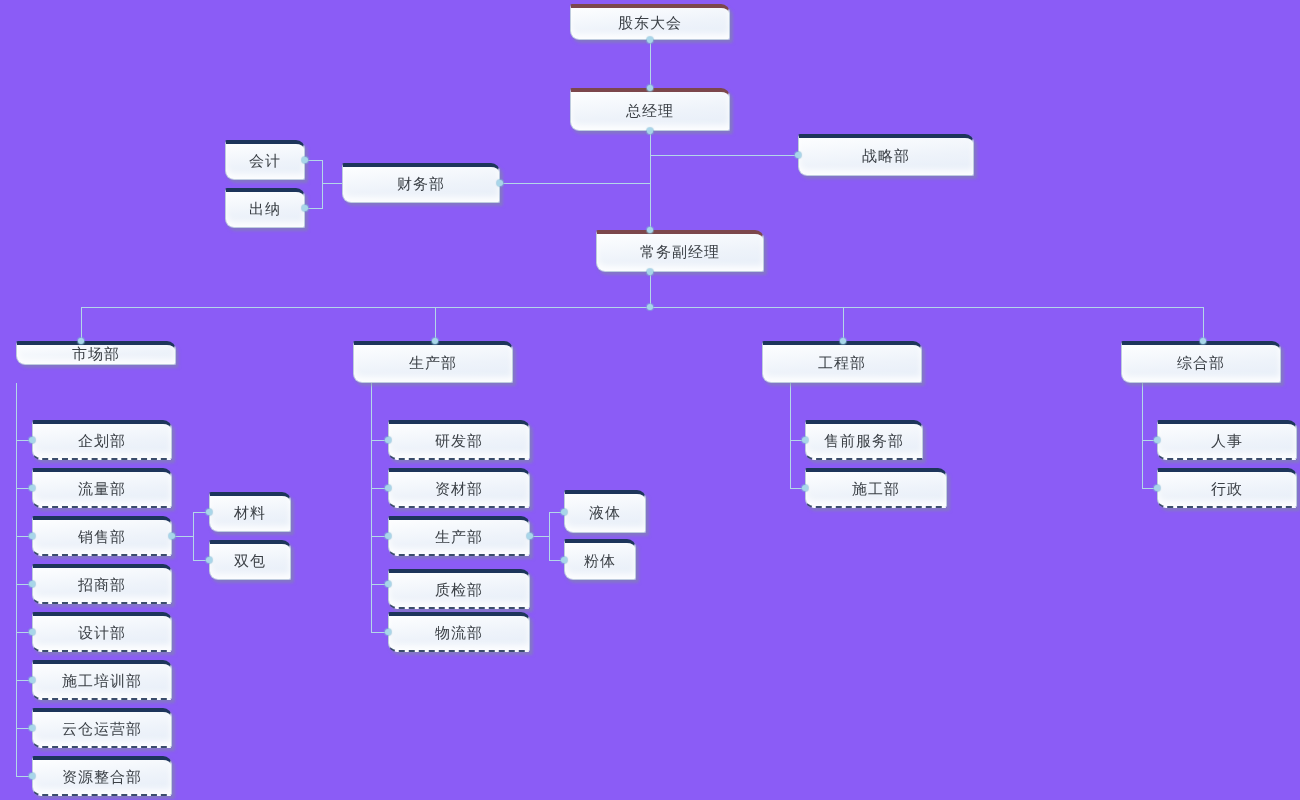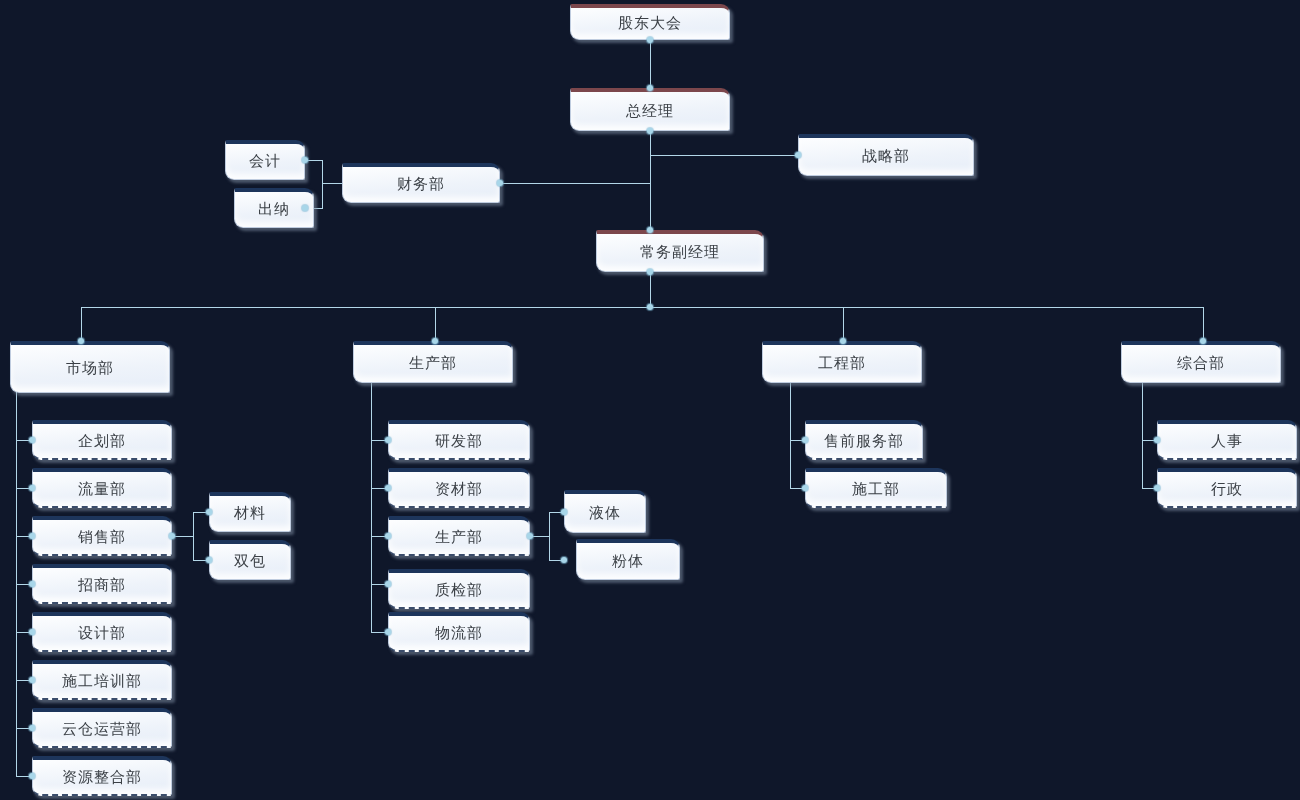--- a/index.html
+++ b/index.html
@@ -1,17 +1,17 @@
 <!DOCTYPE html>
 <html><head>
 <meta charset="utf-8">
 <style>
   html,body{margin:0;padding:0;background:#000;}
   .canvas{
-    position:relative;width:1300px;height:800px;background:#0f172a;
+    position:relative;width:1300px;height:800px;background:#8b5cf6;
     overflow:hidden;font-family:"Liberation Sans",sans-serif;
   }
   .node{
     position:absolute;box-sizing:border-box;
     display:flex;align-items:center;justify-content:center;
     font-size:15px;letter-spacing:1px;color:#3b4046;
     background:linear-gradient(175deg,#fdfeff 0%,#eef3fa 55%,#e6edf8 100%);
     border:1px solid #bfccdf;
     border-top:4px solid #1d355b;
     border-radius:2px 9px 2px 9px;
@@ -113,25 +113,25 @@
       <div class="cdot" style="left: 805px; top: 488px; background: rgb(168, 214, 233);"></div>
       <div class="cdot" style="left: 1157px; top: 440px; background: rgb(168, 214, 233);"></div>
       <div class="cdot" style="left: 1157px; top: 488px; background: rgb(168, 214, 233);"></div>
     </div>
 
   <div class="node exec" style="left:570px;top:4px;width:160px;height:36px">股东大会</div>
   <div class="node exec" style="left:570px;top:88px;width:160px;height:43px">总经理</div>
   <div class="node exec" style="left:596px;top:230px;width:168px;height:42px">常务副经理</div>
 
   <div class="node" style="left:225px;top:140px;width:80px;height:40px">会计</div>
-  <div class="node" style="left:234px;top:188px;width:80px;height:40px">出纳</div>
+  <div class="node" style="left:225px;top:188px;width:80px;height:40px">出纳</div>
   <div class="node" style="left:342px;top:163px;width:158px;height:40px">财务部</div>
   <div class="node" style="left:798px;top:134px;width:176px;height:42px">战略部</div>
 
-  <div class="node" style="left:10px;top:341px;width:160px;height:52px">市场部</div>
+  <div class="node" style="left:16px;top:341px;width:160px;height:24px">市场部</div>
   <div class="node" style="left:353px;top:341px;width:160px;height:42px">生产部</div>
   <div class="node" style="left:762px;top:341px;width:160px;height:42px">工程部</div>
   <div class="node" style="left:1121px;top:341px;width:160px;height:42px">综合部</div>
 
   <div class="node leaf" style="left:32px;top:420px;width:140px;height:40px">企划部</div>
   <div class="node leaf" style="left:32px;top:468px;width:140px;height:40px">流量部</div>
   <div class="node leaf" style="left:32px;top:516px;width:140px;height:40px">销售部</div>
   <div class="node leaf" style="left:32px;top:564px;width:140px;height:40px">招商部</div>
   <div class="node leaf" style="left:32px;top:612px;width:140px;height:40px">设计部</div>
   <div class="node leaf" style="left:32px;top:660px;width:140px;height:40px">施工培训部</div>
@@ -141,21 +141,21 @@
   <div class="node" style="left:209px;top:492px;width:82px;height:40px">材料</div>
   <div class="node" style="left:209px;top:540px;width:82px;height:40px">双包</div>
 
   <div class="node leaf" style="left:388px;top:420px;width:142px;height:40px">研发部</div>
   <div class="node leaf" style="left:388px;top:468px;width:142px;height:40px">资材部</div>
   <div class="node leaf" style="left:388px;top:516px;width:142px;height:40px">生产部</div>
   <div class="node leaf" style="left:388px;top:569px;width:142px;height:40px">质检部</div>
   <div class="node leaf" style="left:388px;top:612px;width:142px;height:40px">物流部</div>
 
   <div class="node" style="left:564px;top:490px;width:82px;height:43px">液体</div>
-  <div class="node" style="left:576px;top:539px;width:104px;height:41px">粉体</div>
+  <div class="node" style="left:564px;top:539px;width:72px;height:41px">粉体</div>
 
   <div class="node leaf" style="left:805px;top:420px;width:118px;height:40px">售前服务部</div>
   <div class="node leaf" style="left:805px;top:468px;width:142px;height:40px">施工部</div>
 
   <div class="node leaf" style="left:1157px;top:420px;width:140px;height:40px">人事</div>
   <div class="node leaf" style="left:1157px;top:468px;width:140px;height:40px">行政</div>
 
 </div>
 
 </body></html>

